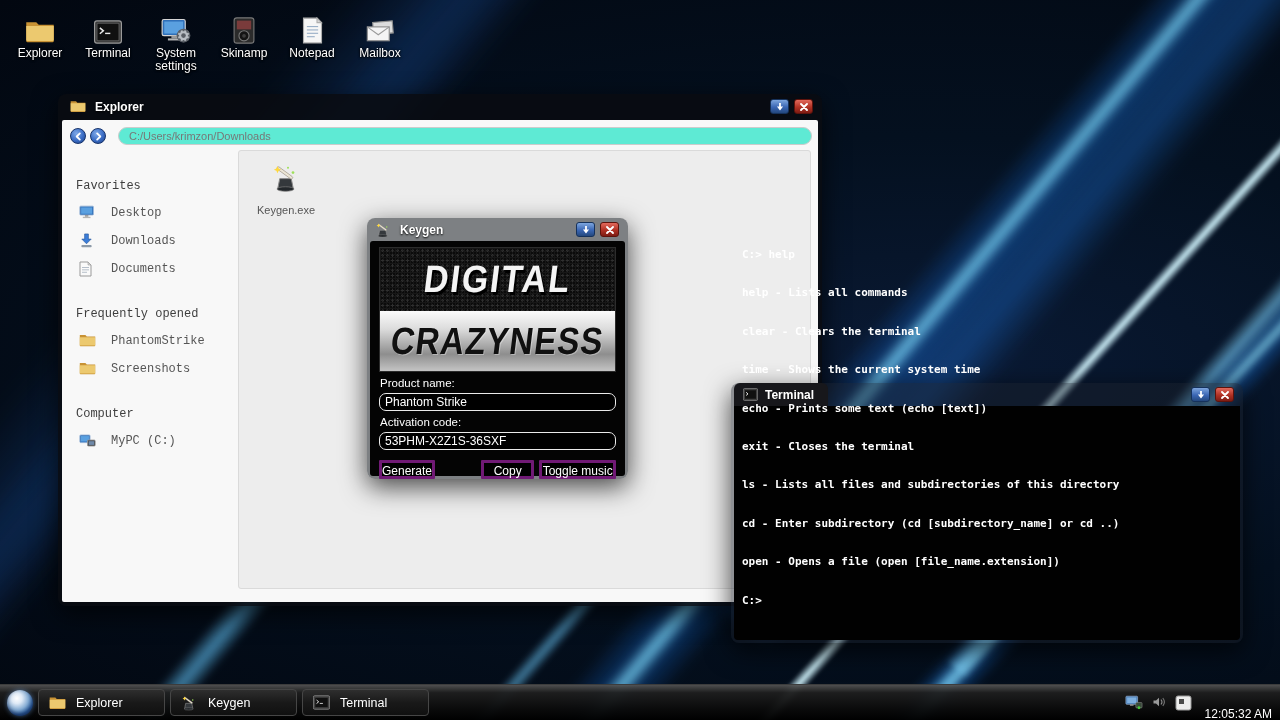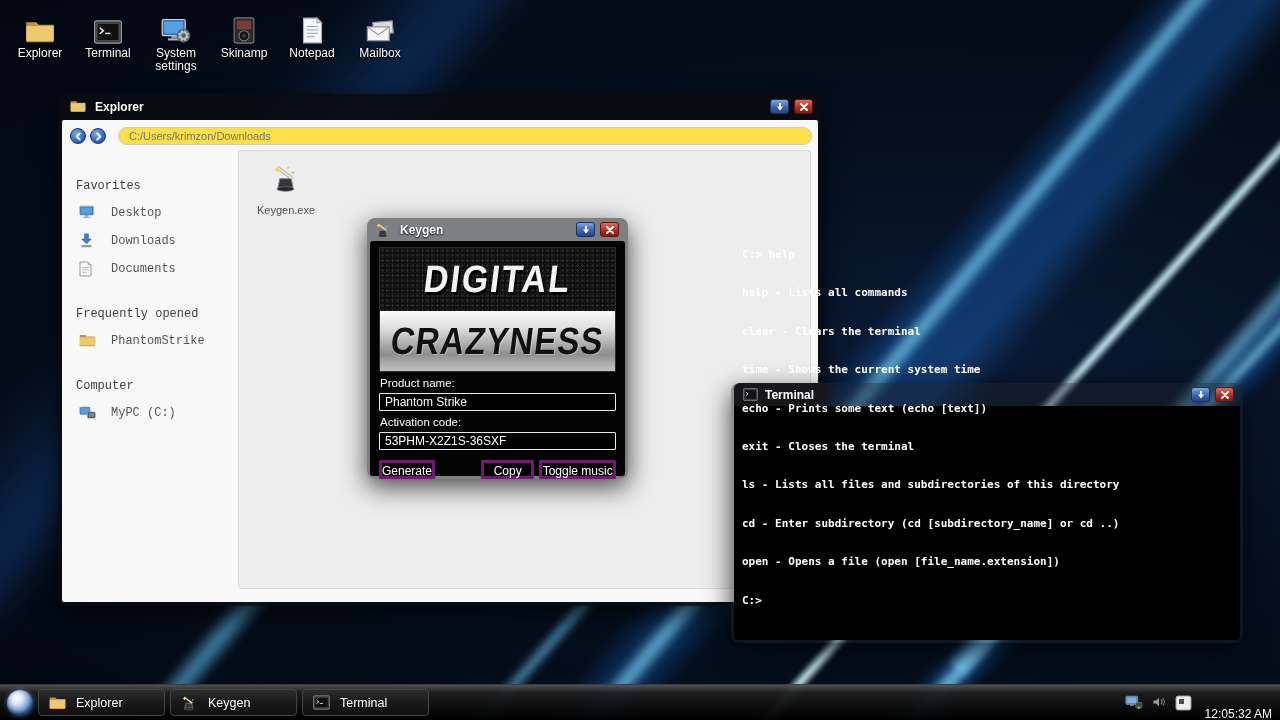--- a/index.html
+++ b/index.html
@@ -31,21 +31,21 @@
   
   #explorer { left:58px; top:94px; width:764px; height:512px; background:rgba(9,11,17,0.88); z-index:10; }
   #explorer .titlebar { height:26px; padding-left:10px; }
   #explorer .winbtns { top:5px; }
   .exp-body { position:absolute; left:4px; right:4px; top:26px; bottom:4px;
               background:#f8f8f8; border-radius:2px; }
   .exp-toolbar { position:absolute; left:8px; right:6px; top:6px; height:20px; display:flex; align-items:center; }
   .navbtn { width:16px; height:16px; border-radius:50%; margin-right:4px; cursor:pointer;
             background:radial-gradient(circle at 38% 32%, #7fa9e8 0%, #3a6cc4 55%, #1c3f84 100%);
             border:1px solid #16336b; display:flex; align-items:center; justify-content:center; }
-  .addressbar { flex:1; margin-left:8px; height:18px; background:#fde047; border:1px solid #ccc;
+  .addressbar { flex:1; margin-left:8px; height:18px; background:#5eead4; border:1px solid #ccc;
                 border-radius:9px; font-size:11px; color:#777; padding:0 10px;
                 font-family:"Liberation Sans", sans-serif; outline:none; }
   .exp-sidebar { position:absolute; left:14px; top:52px; width:160px; bottom:6px; font-size:12px;font-family:Liberation Mono, monospace; }
   .side-header { height:27px; display:flex; align-items:center; color:#3e3e3e; }
   .side-item { height:28px; display:flex; align-items:center; gap:14px; color:#555; cursor:pointer; padding-left:3px; }
   .side-gap { height:17px; }
   .exp-content { position:absolute; left:176px; right:7px; top:30px; bottom:13px;
                  background:#ededed; border:1px solid #dadada; border-radius:3px; }
   .file-item { position:absolute; left:10px; top:8px; width:74px; text-align:center; cursor:pointer; }
   .file-item .fi-icon { height:34px; display:flex; align-items:flex-end; justify-content:center; }
@@ -64,21 +64,21 @@
                        radial-gradient(rgba(255,255,255,0.05) 1px, transparent 1.2px);
       background-size:5px 5px, 3px 3px; background-position:0 0, 2px 2px; }
   .kg-logo-top span { font-size:34px; font-weight:bold; color:#f4f4f4; letter-spacing:2px;
       transform:skewX(-7deg) scaleY(1.12); text-shadow:2px 2px 0 #000; }
   .kg-logo-bottom { height:60px; display:flex; align-items:center; justify-content:center;
       background:linear-gradient(180deg,#fbfbfb 0%,#dcdcdc 30%,#8e8e8e 72%,#c4c4c4 100%); }
   .kg-logo-bottom span { font-size:33px; font-weight:bold; color:#101010; letter-spacing:1px;
       transform:skewX(-7deg) scaleY(1.15); text-shadow:1px 1px 0 rgba(255,255,255,0.35); }
   .kg-label { color:#fff; font-size:11.5px; margin:5px 0 3px 1px; }
   .kg-input { width:100%; height:18px; background:#000; border:1px solid #eaeaea; color:#fff;
-      font-size:12px; padding:0 5px; border-radius:1px; font-family:"Liberation Sans", sans-serif; outline:none; }
+      font-size:12px; padding:0 5px; border-radius:7px; font-family:"Liberation Sans", sans-serif; outline:none; }
   .kg-btnrow { display:flex; gap:5px; margin-top:10px; }
   .kg-btn { height:19px; background:#000; border:3px solid #701a75; color:#fff; font-size:12px;
       border-radius:1px; cursor:pointer; font-family:"Liberation Sans", sans-serif; line-height:16px; }
 
   
   #terminal { left:731px; top:383px; width:512px; height:260px; background:rgba(26,30,40,0.45); z-index:30; }
   #terminal .titlebar { height:23px; }
   .term-tab { position:absolute; left:3px; top:0; height:23px; display:inline-flex; align-items:center;
       padding:0 14px 0 9px; background:#17171b; border-radius:6px 6px 0 0; gap:7px; }
   #terminal .winbtns { top:4px; }
@@ -281,20 +281,29 @@
         <div class="side-header">Frequently opened</div>
         <div class="side-item">
           <span class="icon16">
               <svg width="17" height="14" viewBox="0 0 24 20">
                 <path d="M1 3 h8 l2 2 h12 v13 q0 1-1 1 H2 q-1 0-1-1 z" fill="#c89234"></path>
                 <path d="M1 6 h22 v11 q0 1-1 1 H2 q-1 0-1-1 z" fill="#ecc96f"></path>
               </svg>
             </span>
           <span>PhantomStrike</span>
         </div>
+        <div class="side-item">
+          <span class="icon16">
+              <svg width="17" height="14" viewBox="0 0 24 20">
+                <path d="M1 3 h8 l2 2 h12 v13 q0 1-1 1 H2 q-1 0-1-1 z" fill="#c89234"></path>
+                <path d="M1 6 h22 v11 q0 1-1 1 H2 q-1 0-1-1 z" fill="#ecc96f"></path>
+              </svg>
+            </span>
+          <span>Screenshots</span>
+        </div>
         <div class="side-gap"></div>
         <div class="side-header">Computer</div>
         <div class="side-item">
           <span class="icon16">
               <svg width="17" height="15" viewBox="0 0 20 17">
                 <rect x="1" y="2" width="12" height="9" rx="1" fill="#2f6fb8" stroke="#9db8d8"></rect>
                 <rect x="2.3" y="3.3" width="9.4" height="6.4" fill="#5aa0e0"></rect>
                 <rect x="10" y="8" width="9" height="7" rx="1" fill="#3a3f45" stroke="#9a9a9a"></rect>
                 <rect x="11.3" y="9.3" width="6.4" height="4.4" fill="#6f89a8"></rect>
               </svg>

